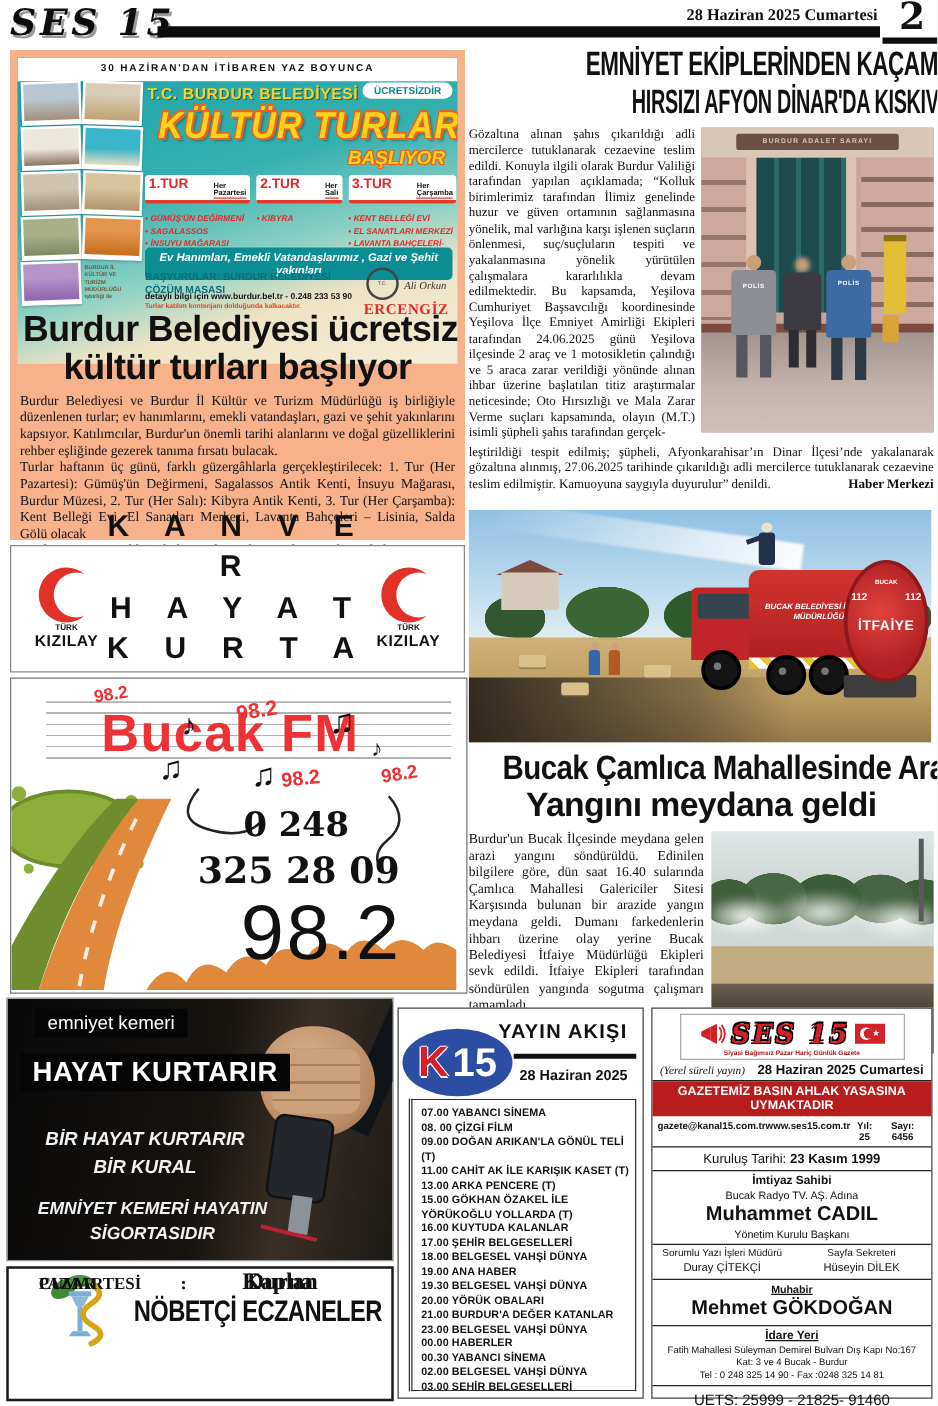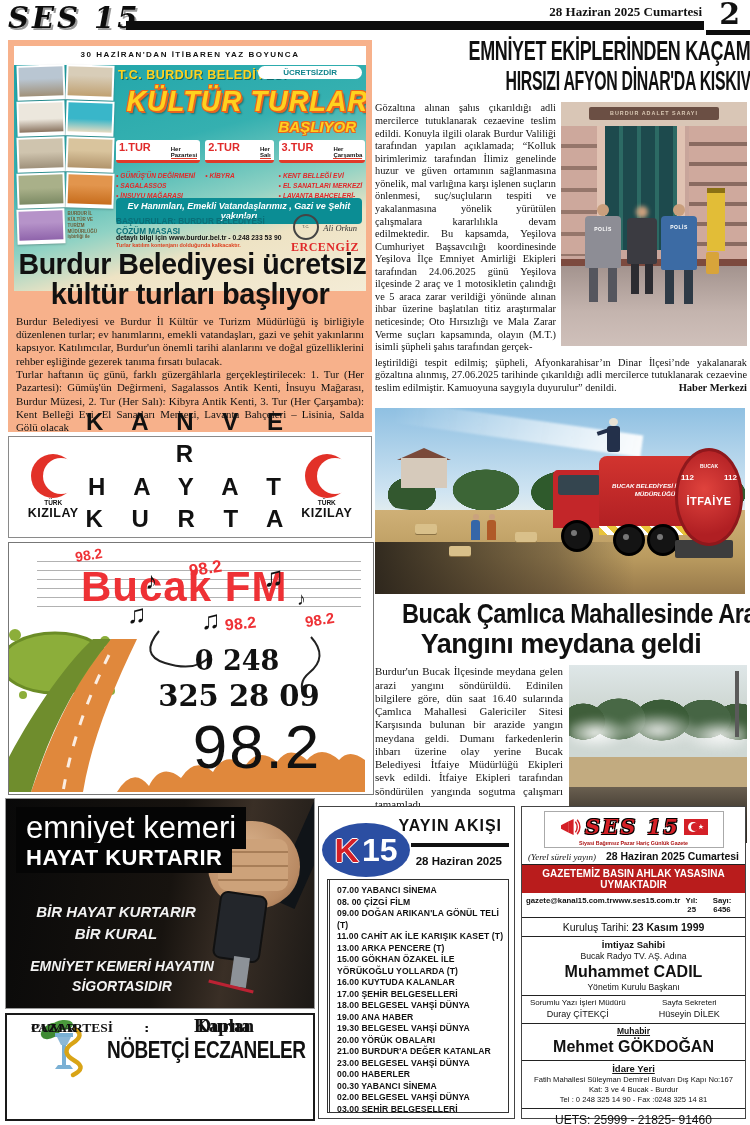--- a/index.html
+++ b/index.html
@@ -32,21 +32,21 @@
   .pol:nth-child(4) i{background:linear-gradient(#39b6c9 55%,#e6dcc2);}
   .pol:nth-child(5) i{background:linear-gradient(#cfc4ae 45%,#9f917b);}
   .pol:nth-child(6) i{background:linear-gradient(#d9c49d 40%,#b1946c);}
   .pol:nth-child(7) i{background:linear-gradient(#a9b089 45%,#7c8a64);}
   .pol:nth-child(8) i{background:linear-gradient(#e2954d 35%,#c76d1d);}
   .pol:nth-child(9) i{background:linear-gradient(#b693c9 40%,#8f64ab);}
   .ad-credit{font-size:4.5px;font-weight:700;color:#6b5a34;padding:2px;line-height:1.3;}
   .ad-brand{position:absolute;left:104px;top:22px;font-weight:900;font-size:12.5px;color:#ffd21f;
             text-shadow:1px 1px 0 #0d6b6e;letter-spacing:.5px;}
   .ad-free{position:absolute;right:4px;top:20px;background:#fff;color:#11858d;font-weight:900;
-           font-size:8px;padding:2px 25px;border-radius:9px;}
+           font-size:8px;padding:2px 9px;border-radius:9px;}
   .ad-title-wrap{position:absolute;left:100px;right:2px;top:38px;text-align:center;}
   .ad-title{display:inline-block;white-space:nowrap;font-weight:900;font-size:30px;font-style:italic;
             color:#ffd21f;letter-spacing:1px;
             text-shadow:2px 2px 0 #e8641f,-1px -1px 0 #e8641f,1px -1px 0 #e8641f,-1px 1px 0 #e8641f,3px 3px 2px rgba(0,0,0,.35);}
   .ad-subtitle{position:absolute;right:10px;top:72px;font-weight:900;font-size:15px;font-style:italic;color:#ffd21f;
             text-shadow:1px 1px 0 #e8641f,-1px -1px 0 #e8641f,1px -1px 0 #e8641f,-1px 1px 0 #e8641f;}
   .ad-tours{position:absolute;left:102px;right:4px;top:94px;display:flex;gap:5px;}
   .tour{flex:1;}
   .tour-head{background:#fff;border-radius:3px;padding:1px 3px;border-bottom:3px solid #e03a2a;
              display:flex;align-items:baseline;gap:20px;}
@@ -222,21 +222,21 @@
         background:linear-gradient(100deg,#090909 0%,#17130f 52%,#3a2f26 72%,#1c1916 100%);}
   .belt-fist{position:absolute;right:14px;top:22px;width:92px;height:88px;border-radius:46% 54% 50% 50%;
              background:radial-gradient(circle at 40% 35%,#d9b28c,#b98a63 70%,#8a6243);}
   .belt-fingers{position:absolute;right:26px;top:40px;width:70px;height:52px;border-radius:10px;
                 background:repeating-linear-gradient(180deg,#cda27a 0 12px,#a87e58 12px 14px);}
   .belt-buckle{position:absolute;right:52px;top:96px;width:44px;height:64px;background:#23262b;border-radius:6px;
                transform:rotate(8deg);box-shadow:0 0 0 2px #111;}
   .belt-tongue{position:absolute;right:66px;top:158px;width:16px;height:30px;background:#8d9298;transform:rotate(8deg);}
   .belt-strap{position:absolute;right:-6px;top:-10px;width:26px;height:120px;background:#101418;transform:rotate(24deg);}
   .belt-wire{position:absolute;right:60px;top:186px;width:46px;height:3px;background:#b23;transform:rotate(14deg);}
-  .belt-t1{position:absolute;left:10px;top:8px;background:#050505;color:#fff;font-size:31px;padding:3px 10px;}
+  .belt-t1{position:absolute;left:22px;top:8px;background:#050505;color:#fff;font-size:15px;padding:3px 10px;}
   .belt-t2{position:absolute;left:10px;top:44px;background:#050505;color:#fff;font-weight:900;font-size:22px;padding:2px 10px;letter-spacing:.5px;}
   .belt-mid{position:absolute;left:4px;top:102px;width:212px;text-align:center;color:#f2f2f2;
             font-style:italic;font-weight:700;font-size:15px;line-height:1.45;}
   .belt-low{position:absolute;left:4px;top:158px;width:224px;text-align:center;color:#f2f2f2;
             font-style:italic;font-weight:700;font-size:14px;line-height:1.4;}
   
   .pharm{left:5px;top:1013px;width:310px;height:108px;background:#fff;border:2px solid #1a1a1a;box-sizing:border-box;}
   .pharm-title{position:absolute;left:100px;top:22px;font-weight:900;font-size:19px;letter-spacing:-.5px;
                transform:scaleY(1.25);transform-origin:left top;}
   .pharm-row{position:absolute;left:24px;right:14px;display:flex;align-items:baseline;}

